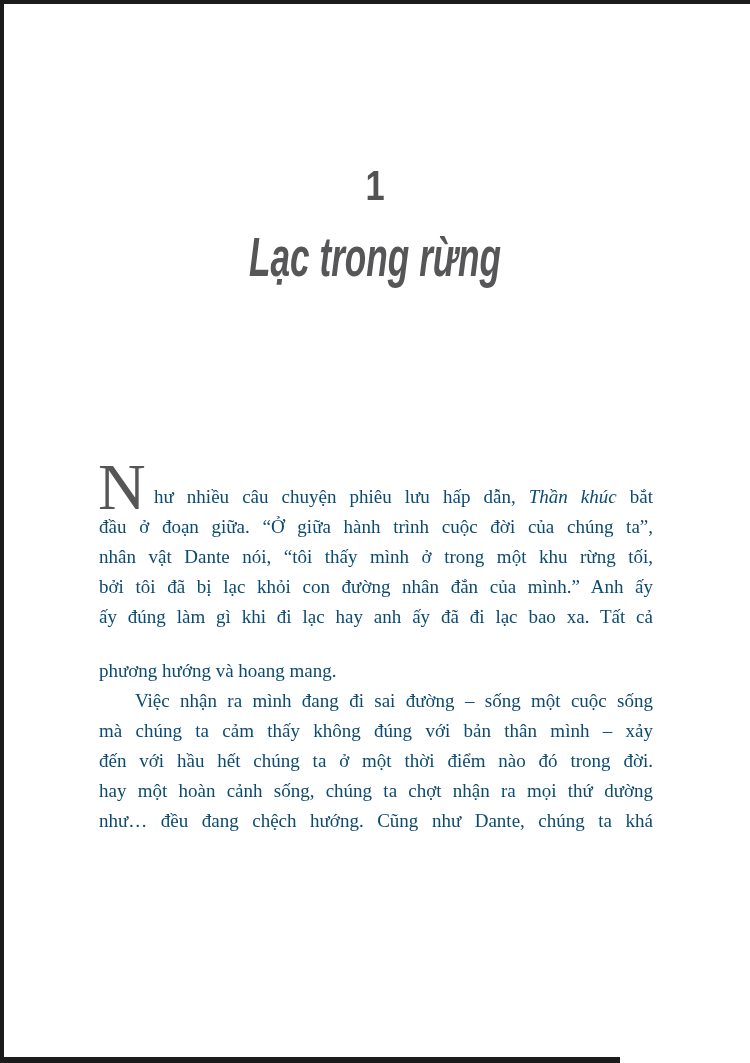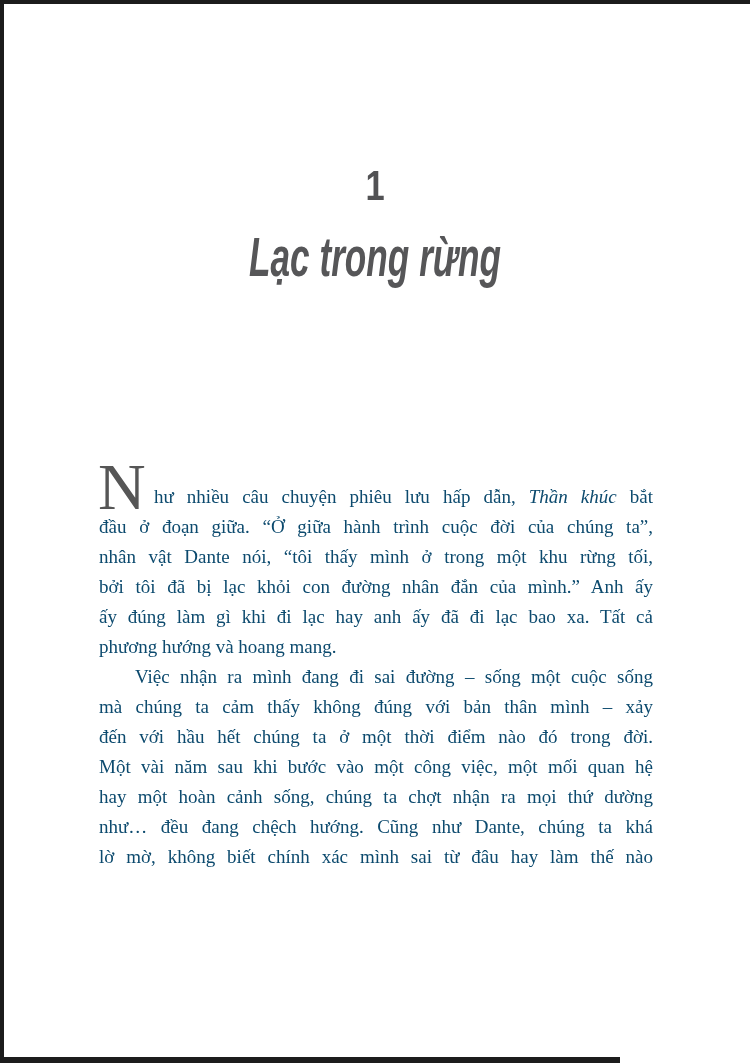--- a/index.html
+++ b/index.html
@@ -62,21 +62,21 @@
     color: #0c4a6e;
   }
   .line {
     height: 30px;
     line-height: 30px;
     text-align: justify;
     text-align-last: justify;
     text-justify: inter-word;
   }
   .line.first-line { padding-left: 55px; }
-  .line.endpara { text-align-last: left; }
+  .line.endpara { text-align-last: left; margin-top: 24px; }
   .line.indent { padding-left: 36px; }
   .italic { font-style: italic; }
 </style>
 </head>
 <body>
 
 <div class="page">
 
   <div class="edge edge-top"></div>
   <div class="edge edge-left"></div>
@@ -92,19 +92,17 @@
     <div class="line first-line"><span>hư nhiều câu chuyện phiêu lưu hấp dẫn, </span><span class="italic">Thần khúc</span><span> bắt</span></div>
     <div class="line">đầu ở đoạn giữa. “Ở giữa hành trình cuộc đời của chúng ta”,</div>
     <div class="line">nhân vật Dante nói, “tôi thấy mình ở trong một khu rừng tối,</div>
     <div class="line">bởi tôi đã bị lạc khỏi con đường nhân đắn của mình.” Anh ấy</div>
     <div class="line">ấy đúng làm gì khi đi lạc hay anh ấy đã đi lạc bao xa. Tất cả</div>
     <div class="line endpara">phương hướng và hoang mang.</div>
 
     <div class="line indent">Việc nhận ra mình đang đi sai đường – sống một cuộc sống</div>
     <div class="line">mà chúng ta cảm thấy không đúng với bản thân mình – xảy</div>
     <div class="line">đến với hầu hết chúng ta ở một thời điểm nào đó trong đời.</div>
-    <div class="line">Một vài năm sau khi bước vào một công việc, một mối quan hệ</div>
     <div class="line">hay một hoàn cảnh sống, chúng ta chợt nhận ra mọi thứ dường</div>
     <div class="line">như… đều đang chệch hướng. Cũng như Dante, chúng ta khá</div>
-    <div class="line">lờ mờ, không biết chính xác mình sai từ đâu hay làm thế nào</div>
   </main>
 
 </div>
 
 </body></html>

